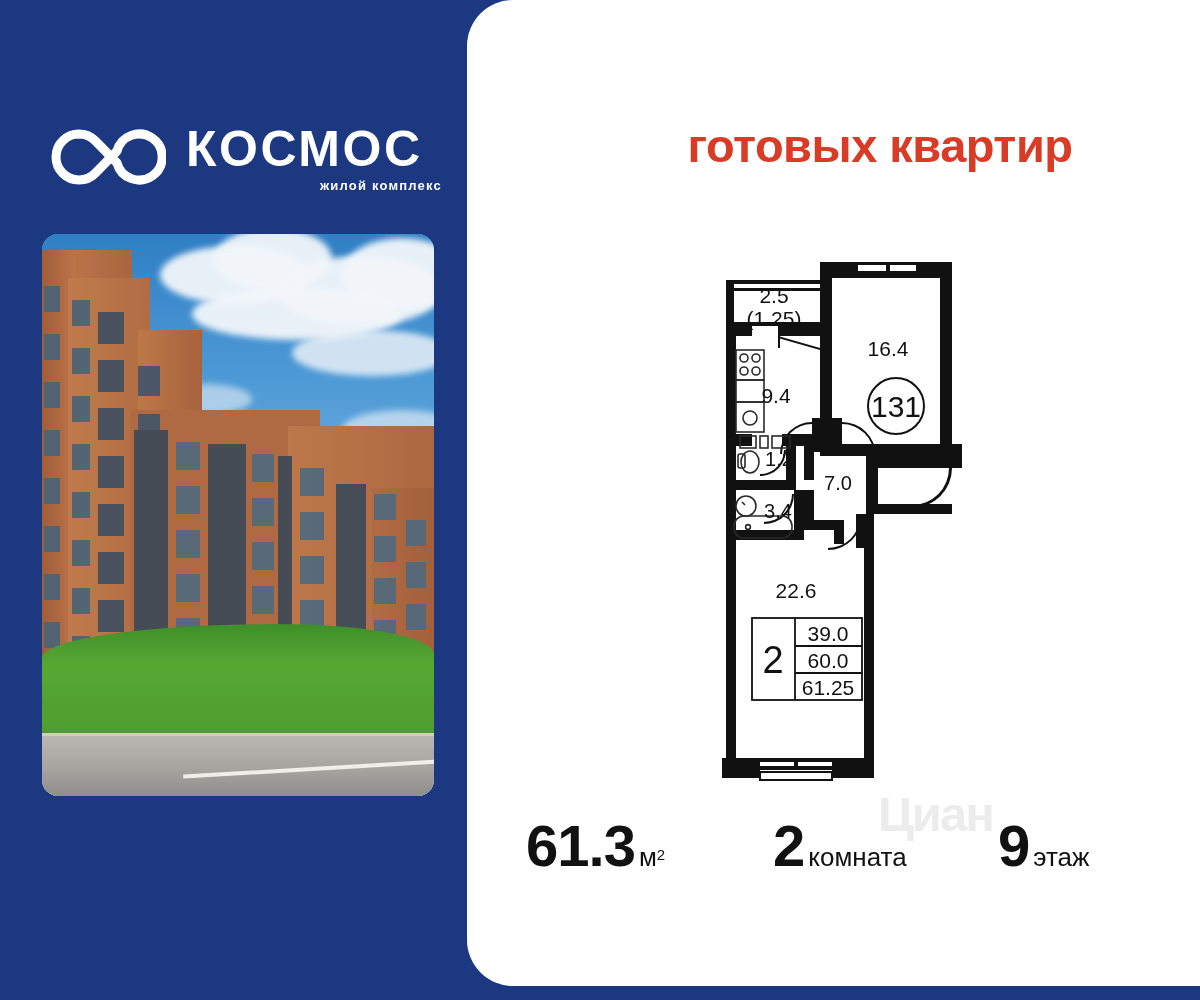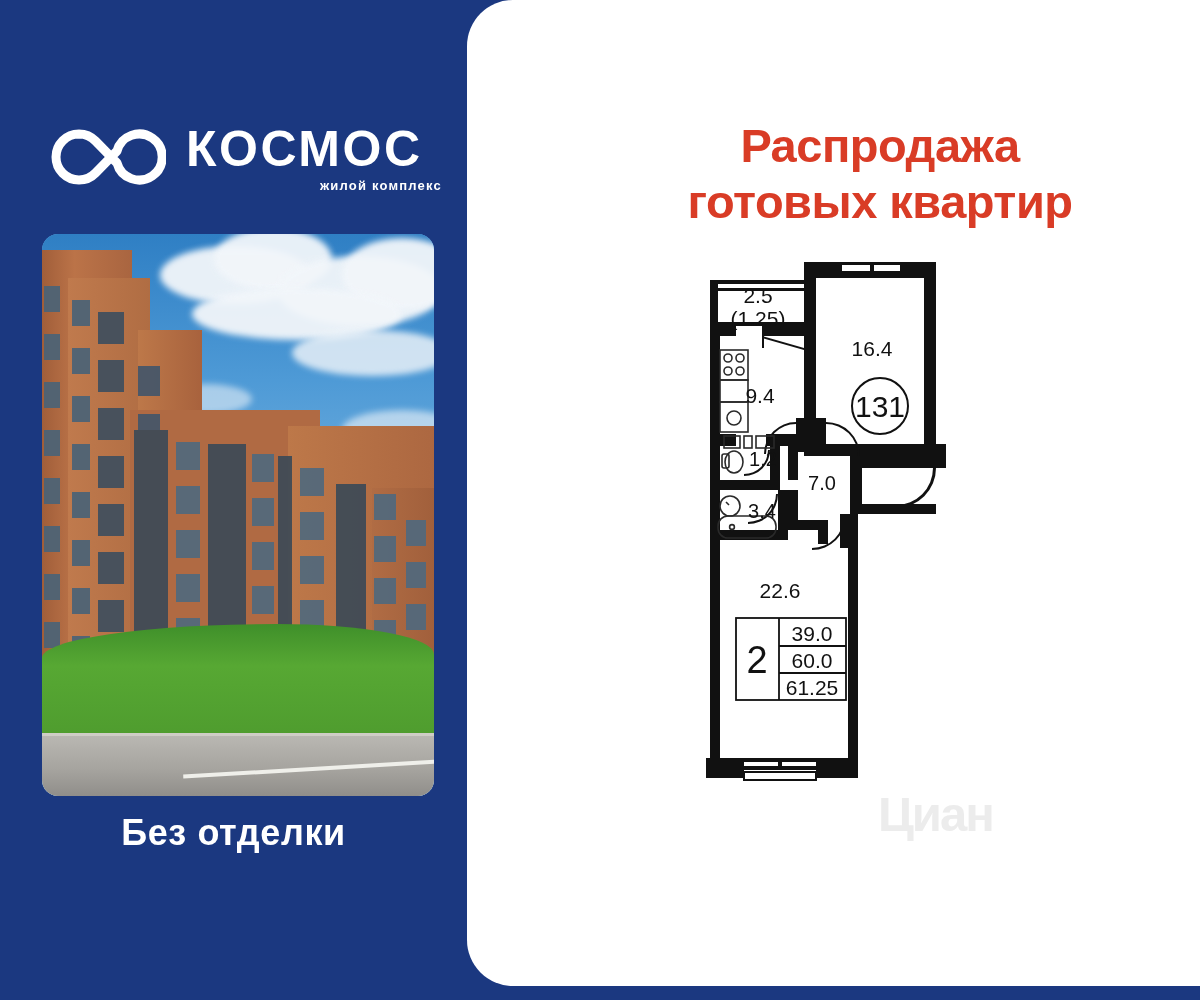--- a/index.html
+++ b/index.html
@@ -84,21 +84,21 @@
   }
 
   
   .headline{
     position:absolute;left:600px;top:118px;width:560px;
     color:#d93c26;font-size:47px;font-weight:700;line-height:56px;
     text-align:center;letter-spacing:-.5px;
   }
 
   
-  .plan{position:absolute;left:700px;top:258px;width:270px;height:540px;}
+  .plan{position:absolute;left:716px;top:258px;width:270px;height:540px;}
   .plan svg{display:block;}
 
   
   .stats{position:absolute;left:490px;top:808px;width:700px;height:80px;}
   .stat{position:absolute;color:#111111;white-space:nowrap;}
   .stat .big{font-size:58px;font-weight:700;letter-spacing:-1px;}
   .stat .sm{font-size:26px;font-weight:400;margin-left:4px;}
   .stat .sup{font-size:15px;vertical-align:super;}
   .s-area{left:36px;top:4px;}
   .s-rooms{left:283px;top:4px;}
@@ -251,27 +251,25 @@
         </g>
       </svg>
 
       <div class="lawn"></div>
       <div class="kerb"></div>
       <div class="road">
         <div class="road-line"></div>
       </div>
     </div>
 
-    <div class="caption">Без отделки</div>
   </div>
 
   <div class="white-card"></div>
 
   <div class="headline">
-    <div>Распродажа</div>
     <div>готовых квартир</div>
   </div>
 
   <div class="plan">
     <svg width="270" height="540" viewBox="0 0 270 540">
       <g fill="#111111">
 
         <rect x="104" y="4" width="38" height="12"></rect>
         <rect x="200" y="4" width="36" height="12"></rect>
         <rect x="104" y="16" width="132" height="4"></rect>
@@ -400,14 +398,25 @@
         <text x="57" y="415" font-family="Liberation Sans, sans-serif" font-size="38" text-anchor="middle" fill="#111111">2</text>
         <text x="112" y="383" font-family="Liberation Sans, sans-serif" font-size="21" text-anchor="middle" fill="#111111">39.0</text>
         <text x="112" y="410" font-family="Liberation Sans, sans-serif" font-size="21" text-anchor="middle" fill="#111111">60.0</text>
         <text x="112" y="437" font-family="Liberation Sans, sans-serif" font-size="21" text-anchor="middle" fill="#111111">61.25</text>
       </g>
     </svg>
   </div>
 
   <div class="watermark">Циан</div>
 
+  <div class="stats">
+    <div class="stat s-area">
+      <span class="big">61.3</span><span class="sm">м</span><span class="sup">2</span>
+    </div>
+    <div class="stat s-rooms">
+      <span class="big">2</span><span class="sm">комната</span>
+    </div>
+    <div class="stat s-floor">
+      <span class="big">9</span><span class="sm">этаж</span>
+    </div>
+  </div>
 
 </div>
 
 </body></html>

